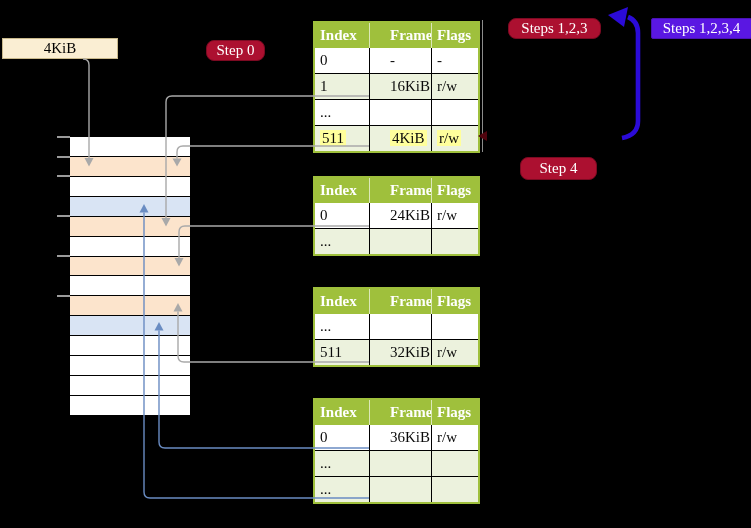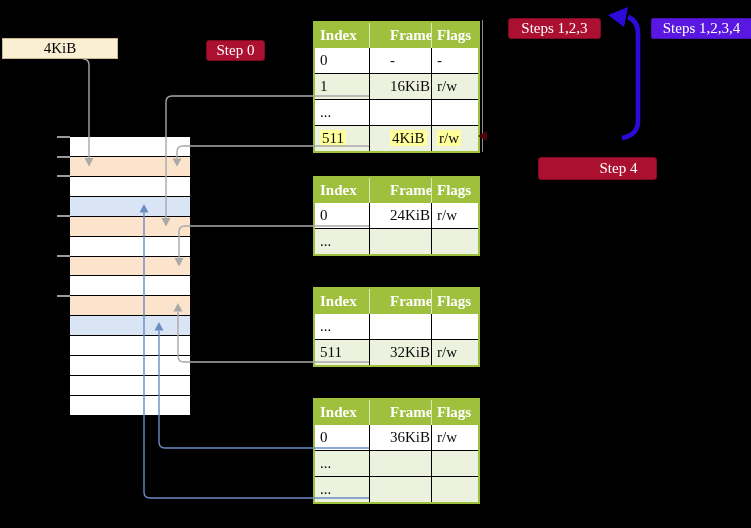--- a/index.html
+++ b/index.html
@@ -6,26 +6,26 @@
   .canvas{position:relative;width:751px;height:528px;background:#000;overflow:hidden;
           font-family:"Liberation Serif","DejaVu Serif",serif;}
 
   
   .mem-label{position:absolute;left:2px;top:38px;width:114px;height:19px;
              background:var(--cream);border:1px solid var(--cream-border);
              color:#000;font-size:15px;text-align:center;line-height:19px;}
 
   
   .badge{position:absolute;color:#fff;font-size:15px;text-align:center;white-space:nowrap;}
-  .badge.crimson{background:var(--crimson);border:1px solid var(--crimson-border);border-radius:3px;text-align:center;}
+  .badge.crimson{background:var(--crimson);border:1px solid var(--crimson-border);border-radius:8px;text-align:center;}
   .badge.violet{background:var(--violet);border:1px solid var(--violet-border);border-radius:2px;}
   .badge.b-step0{left:206px;top:40px;width:57px;height:19px;line-height:19px;}
   .badge.b-steps123{left:508px;top:18px;width:91px;height:19px;line-height:19px;}
   .badge.b-steps1234{left:651px;top:18px;width:99px;height:19px;line-height:19px;text-align:center;}
-  .badge.b-step4{left:538px;top:157px;width:75px;height:21px;line-height:21px;padding-left:42px;}
+  .badge.b-step4{left:520px;top:157px;width:75px;height:21px;line-height:21px;}
 
   
   .stack{position:absolute;left:70px;top:137px;width:120px;height:278px;
          display:flex;flex-direction:column;}
   .srow{flex:1;border-bottom:1px solid #000;}
   .srow:last-child{border-bottom:none;}
   .srow.white{background:#fff;}
   .srow.orange{background:var(--row-orange);}
   .srow.blue{background:var(--row-blue);}
   .tick{position:absolute;left:57px;width:13px;height:2px;background:#9B9B9B;}

